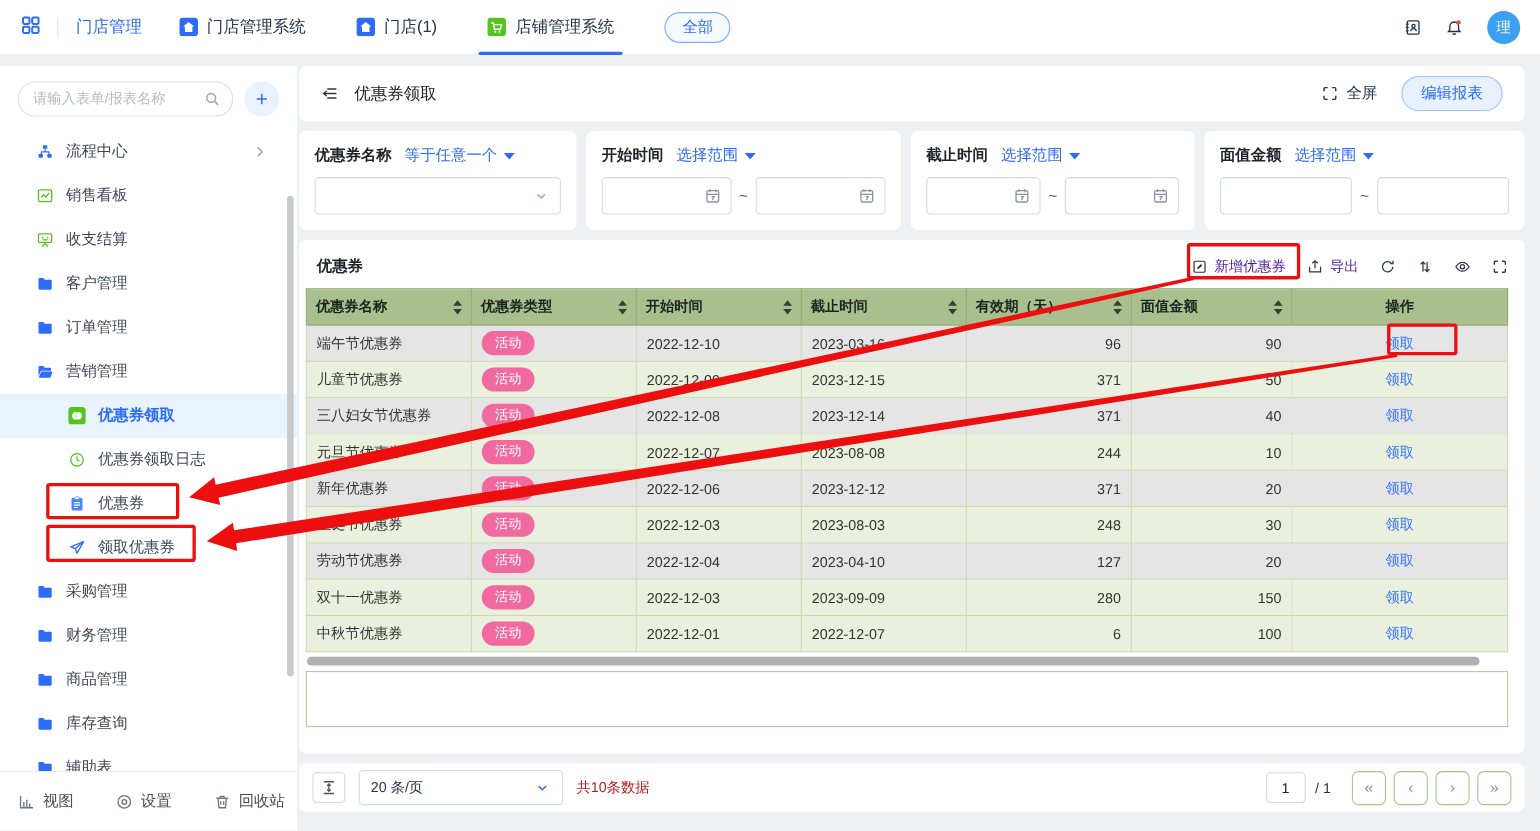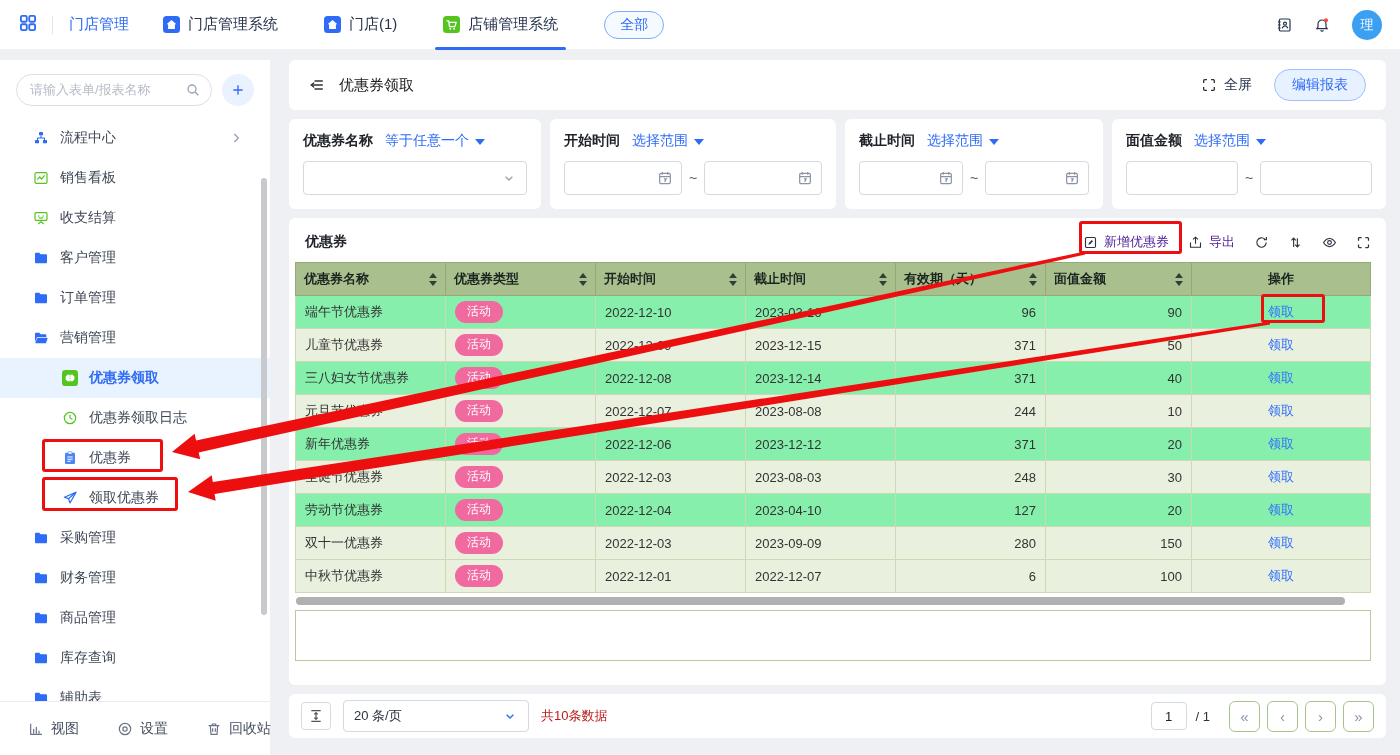--- a/index.html
+++ b/index.html
@@ -19,35 +19,35 @@
   .tb-tab.active::after{content:"";position:absolute;left:-8px;right:-8px;bottom:0;height:3px;background:#2e6bf6;border-radius:2px}
   .pill-all{border:1px solid #7faaff;background:#f5faff;color:#2e6bf6;border-radius:15px;padding:4px 15px;font-size:14px;cursor:pointer;white-space:nowrap}
   .tb-right{display:flex;align-items:center;gap:22px}
   .tb-search{width:176px;height:30px;border:1px solid #dcdfe6;border-radius:16px;display:flex;align-items:center;justify-content:space-between;padding:0 10px 0 13px;cursor:text}
   .tb-search .ph{color:#b6bcc8;font-size:13px;white-space:nowrap;overflow:hidden}
   .tb-avatar{width:30px;height:30px;border-radius:50%;background:#3ba0f2;color:#fff;font-size:13px;display:flex;align-items:center;justify-content:center;cursor:pointer}
   .tb-iconbtn{cursor:pointer}
   .tb-iconbtn .ic svg{width:20px;height:20px}
 
   
-  .layout{position:absolute;top:60px;left:0;right:0;bottom:0;display:flex;gap:19px}
+  .layout{position:absolute;top:60px;left:0;right:0;bottom:0;display:flex;gap:2px}
 
   
   .sidebar{width:270px;background:#fff;display:flex;flex-direction:column;position:relative;flex:none}
   .side-search-row{display:flex;gap:10px;align-items:center;padding:14px 16px 10px 16px}
   .side-search{flex:1;height:32px;border:1px solid #dcdfe6;border-radius:16px;display:flex;align-items:center;justify-content:space-between;padding:0 10px 0 13px;cursor:text}
   .side-search .ph{color:#b6bcc8;font-size:13px;white-space:nowrap;overflow:hidden}
   .plus-btn{width:32px;height:32px;border-radius:50%;background:#eaf2ff;display:flex;align-items:center;justify-content:center;cursor:pointer}
   .side-menu{flex:1;overflow:hidden;padding-top:2px}
   .side-item{height:40px;display:flex;align-items:center;gap:11px;padding-left:33px;padding-right:26px;color:#3d4757;font-size:14px;cursor:pointer;white-space:nowrap}
   .side-item.child{padding-left:62px}
   .side-item.active{background:#e9f2ff;color:#2e6bf6;font-weight:bold}
   .side-item .grow{flex:1}
   .side-scrollbar{position:absolute;right:3px;top:118px;width:6px;height:437px;background:#c7c9cd;border-radius:3px}
-  .side-footer{height:54px;border-top:1px solid #ebedf1;display:flex;align-items:center;padding:0 28px;gap:38px;flex:none}
+  .side-footer{height:54px;border-top:1px solid #ebedf1;display:flex;align-items:center;padding:0 16px;gap:38px;flex:none}
   .side-footer .f-item{display:flex;align-items:center;gap:7px;color:#454f60;font-size:14px;cursor:pointer;white-space:nowrap}
 
   
   .main{flex:1;min-width:0;display:flex;flex-direction:column;margin-right:14px}
   .page-header{height:50px;background:#fff;border-radius:6px;display:flex;align-items:center;padding:0 20px;gap:14px;flex:none}
   .ph-title{font-size:15px;color:#222;font-weight:500}
   .ph-right{margin-left:auto;display:flex;align-items:center;gap:22px}
   .lnk-fullscreen{display:flex;align-items:center;gap:7px;font-size:14px;color:#26334d;cursor:pointer}
   .btn-edit{background:#e8f1ff;border:1px solid #9dc0ff;color:#2e6bf6;border-radius:16px;padding:6px 17px;font-size:14px;cursor:pointer;white-space:nowrap}
 
@@ -71,21 +71,21 @@
 
   table.grid{width:100%;border-collapse:collapse;table-layout:fixed;flex:none}
   table.grid th{background:#a9c08e;height:33px;font-size:13px;color:#1c2420;font-weight:bold;border:1px solid #93aa74;padding:0 8px}
   .th-in{display:flex;align-items:center;justify-content:space-between;gap:4px}
   .th-in.center{justify-content:center}
   .sorter{display:flex;flex-direction:column;gap:3px;cursor:pointer}
   .sorter i{display:block;width:0;height:0;border-left:4px solid transparent;border-right:4px solid transparent}
   .sorter .up{border-bottom:5px solid #333f33}
   .sorter .dn{border-top:5px solid #333f33}
   table.grid td{height:33px;border:1px solid #ccd8b6;font-size:13px;color:#333;padding:0 9px;overflow:hidden;white-space:nowrap}
-  tr.r-odd td{background:#86efac}
+  tr.r-odd td{background:#e5e5e5}
   tr.r-even td{background:#e9f0dd}
   td.num{text-align:right}
   td.ctr{text-align:center}
   .pill-type{display:inline-block;background:#f0699f;color:#fff;border-radius:12px;padding:3px 12px;font-size:12px;line-height:1.3}
   .lnk-get{color:#3370ff;cursor:pointer}
 
   .hscroll{height:11px;margin:3px 0;position:relative;flex:none}
   .hscroll-thumb{position:absolute;left:1px;top:1px;height:8px;width:97.5%;background:#b0b0b0;border-radius:4px;cursor:grab}
   .table-empty{border:1px solid #b7c99d;height:51px;background:#fff;flex:none;margin-bottom:6px}
 

